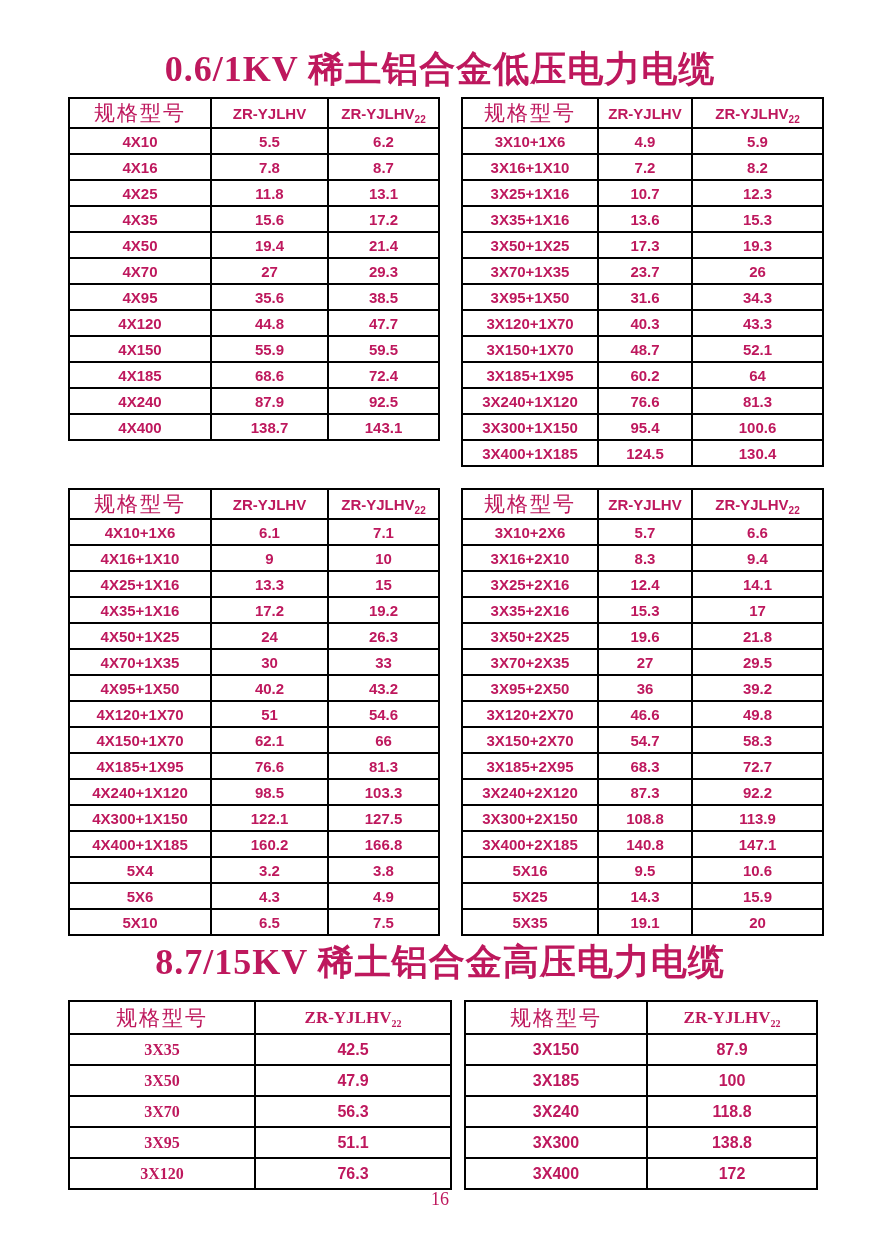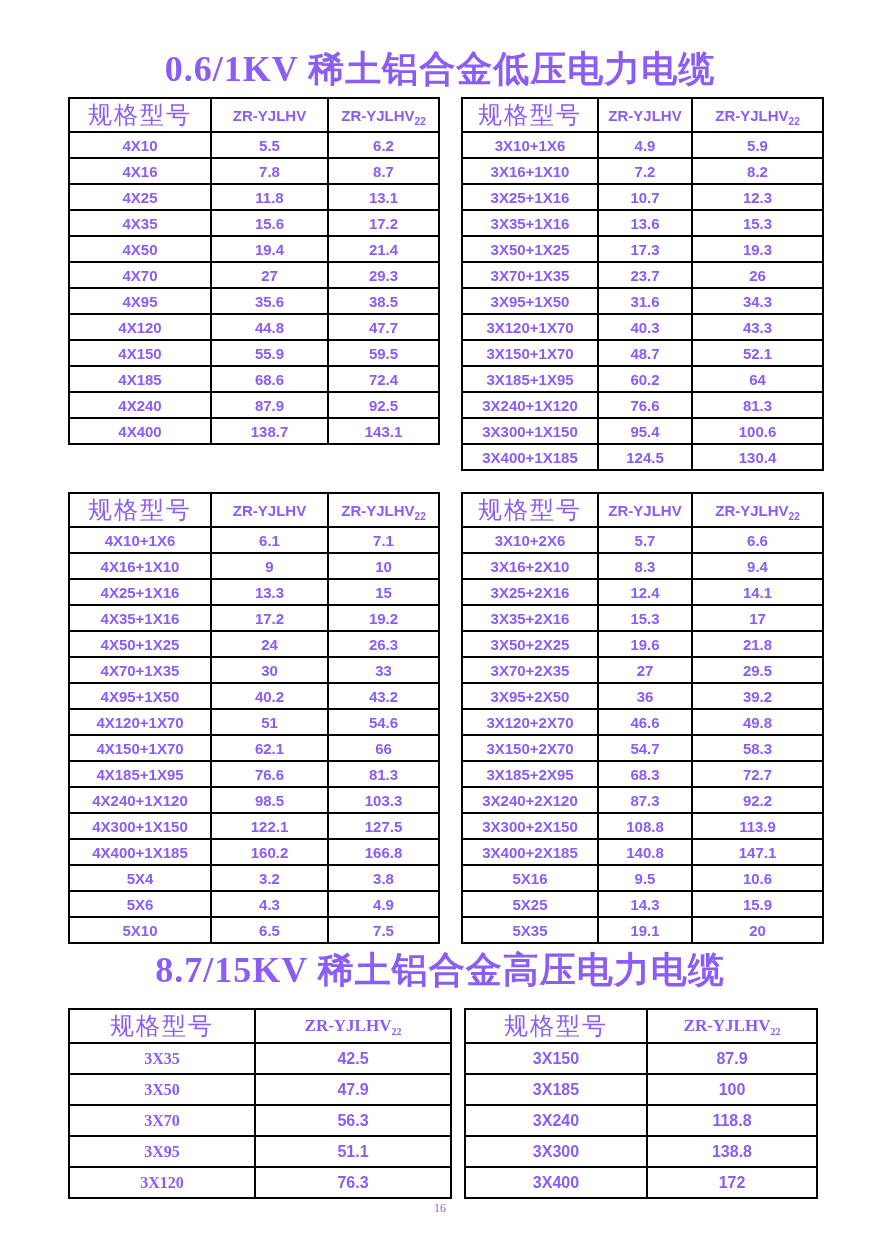--- a/index.html
+++ b/index.html
@@ -4,21 +4,21 @@
 <style>
   html, body { margin: 0; padding: 0; background: #e8e8e8; }
   .page {
     width: 880px;
     height: 1245px;
     background: #ffffff;
     margin: 0 auto;
     box-sizing: border-box;
     padding-top: 48px;
     font-family: "Liberation Sans", sans-serif;
-    color: #8b5cf6;
+    color: #be185d;
     overflow: hidden;
   }
   .doc-title {
     font-family: "Liberation Serif", serif;
     font-weight: bold;
     font-size: 36px;
     line-height: 42px;
     text-align: center;
     margin: 0 0 7px 0;
     letter-spacing: 1px;
@@ -62,32 +62,32 @@
   .t-hv td { height: 29px; font-size: 16px; font-weight: bold; }
   .t-hv th:nth-child(1) { width: 184px; }
   .t-hv th:nth-child(2) { width: 194px; }
   .t-hv.right th:nth-child(1) { width: 180px; }
   .t-hv.right th:nth-child(2) { width: 168px; }
   
   th { font-family: "Liberation Sans", sans-serif; font-weight: bold; font-size: 15px; }
   th:first-child {
     font-family: "Liberation Serif", serif;
     font-weight: normal;
-    font-size: 24px;
+    font-size: 21px;
     letter-spacing: 2px;
   }
   .t-hv th:nth-child(2) {
     font-family: "Liberation Serif", serif;
     font-size: 17px;
   }
   .t-hv.serif-col1 td:first-child { font-family: Liberation Serif, serif; }
   sub { font-size: 10px; line-height: 0; }
   .page-number {
     font-family: "Liberation Serif", serif;
-    font-size: 12px;
+    font-size: 18px;
     text-align: center;
     margin-top: 1px;
     line-height: 16px;
   }
 </style>
 </head>
 <body>
 
 <div class="page">
 

